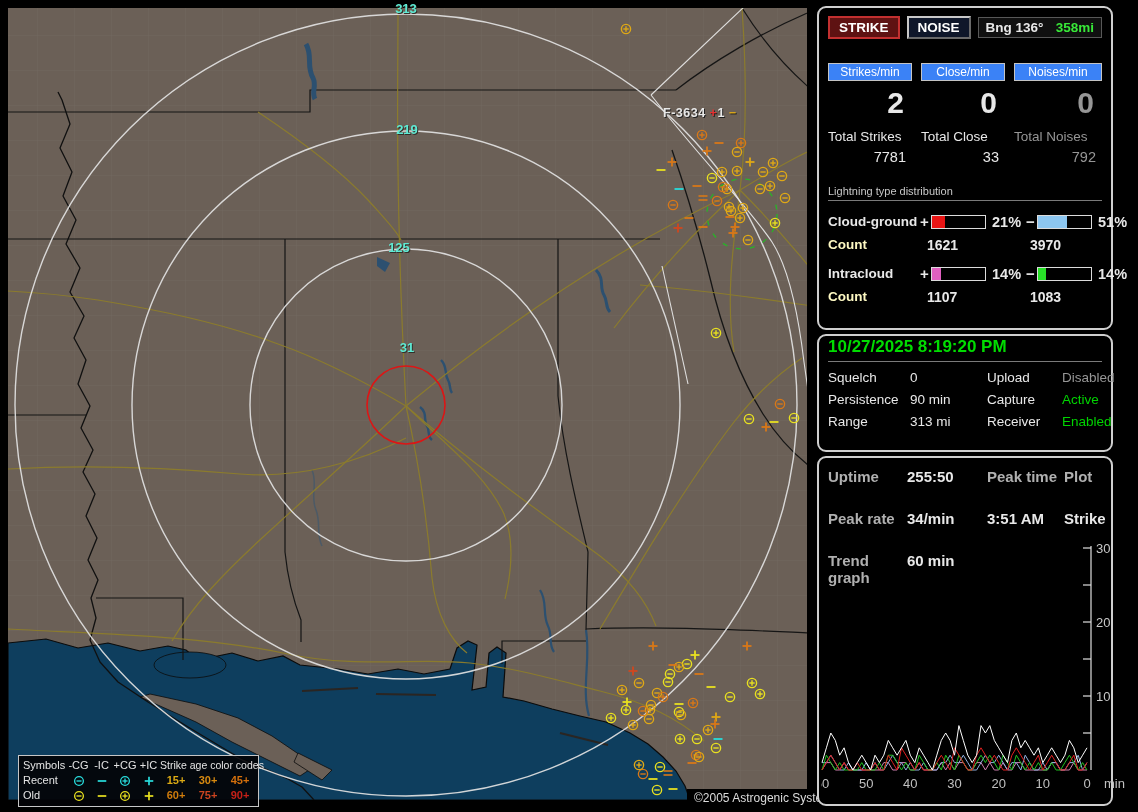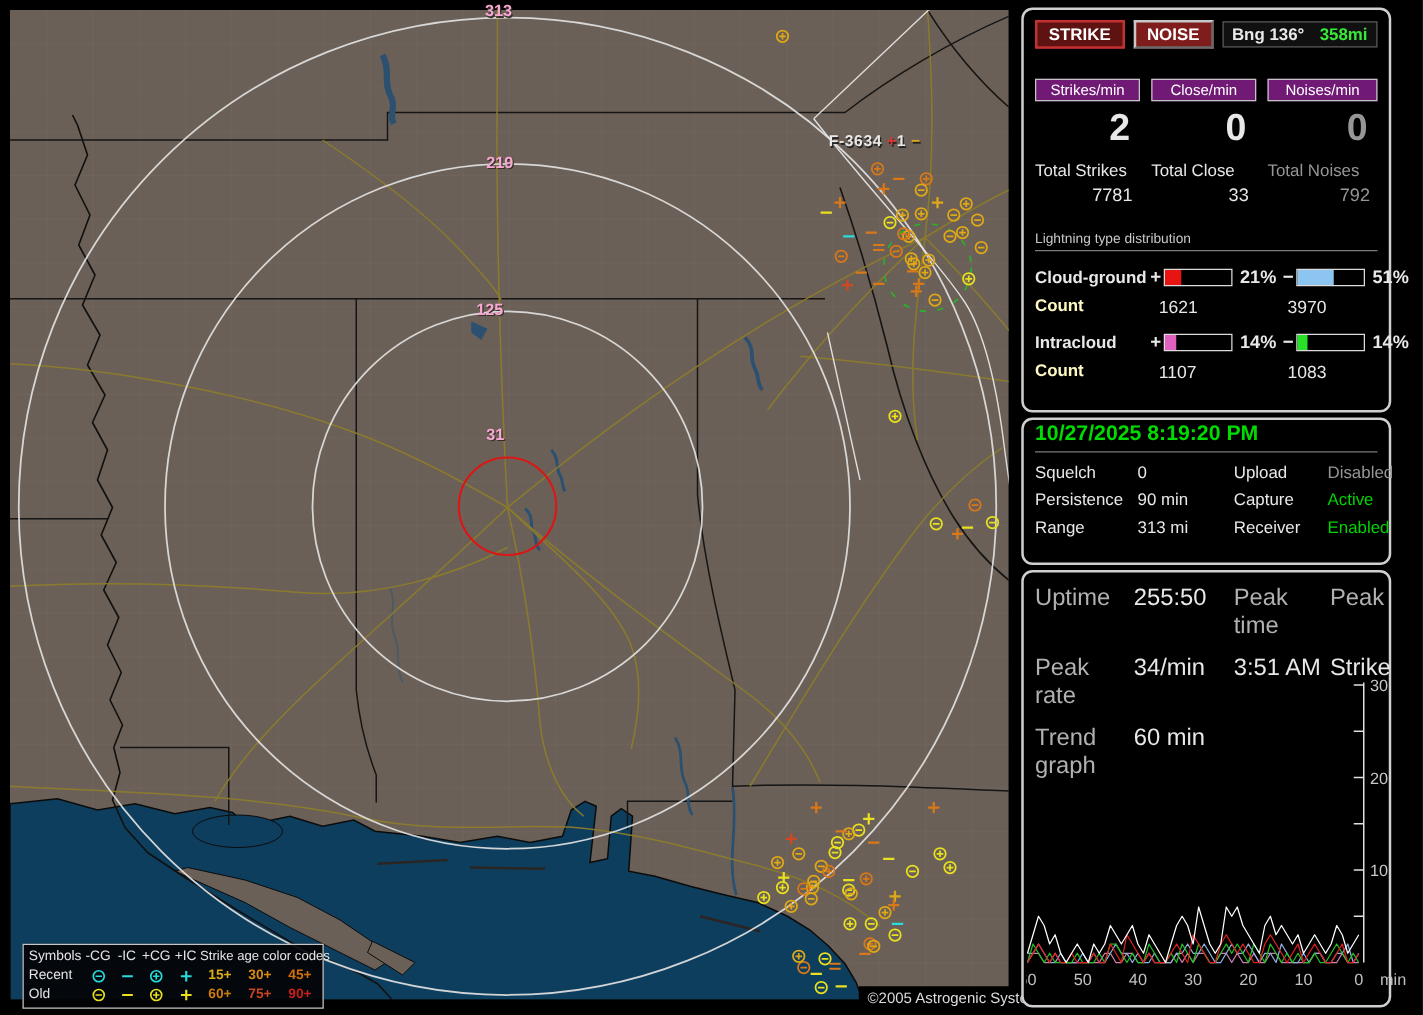--- a/index.html
+++ b/index.html
@@ -10,55 +10,55 @@
   
   .panel{position:absolute;left:817px;width:296px;background:#000;
          border:2px solid #cfcfcf;border-radius:9px;box-sizing:border-box;padding:8px 9px;}
   #panel-counts{top:6px;height:324px;}
   #panel-status{top:334px;height:118px;padding:1px 9px;}
   #panel-trend{top:456px;height:350px;padding:6px 9px;}
 
   .btn-row{display:flex;align-items:center;gap:7px;}
   .btn{font-weight:bold;font-size:13.5px;padding:2px 9px;cursor:pointer;}
   #strike-btn{background:#5e1212;border:2px solid #c23030;color:#fff;}
-  #noise-btn{background:#7f1d1d;border:2px solid;border-color:#c8c8c8 #6a6a6a #6a6a6a #c8c8c8;color:#fff;}
+  #noise-btn{background:#0f172a;border:2px solid;border-color:#c8c8c8 #6a6a6a #6a6a6a #c8c8c8;color:#fff;}
   .bng-box{margin-left:auto;background:#101010;border:1px solid #585858;display:flex;
            padding:2px 7px;font-weight:bold;font-size:13.5px;width:134px;justify-content:space-between;box-sizing:border-box;}
   .bng-dist{color:#38e838;}
 
   .cols3{display:grid;grid-template-columns:84px 84px 88px;justify-content:space-between;margin-top:24px;}
-  .badge{background:#701a75;border:1px solid #c4c4c4;color:#fff;font-size:12px;text-align:center;padding:1px 2px;}
+  .badge{background:#3b82f6;border:1px solid #c4c4c4;color:#fff;font-size:12px;text-align:center;padding:1px 2px;}
   .rate{font-size:30px;font-weight:bold;text-align:right;padding-right:8px;margin-top:5px;line-height:34px;}
   .tot-label{font-size:13.5px;margin-top:9px;}
   .tot-val{font-size:14.5px;text-align:right;padding-right:6px;margin-top:5px;}
   .dim{color:#969696;}
 
   .dist-title{color:#c8c8c8;font-size:11px;border-bottom:1px solid #7a7a7a;padding-bottom:3px;margin-top:20px;}
   .dist-row{display:grid;grid-template-columns:90px 13px 55px 38px 13px 55px 32px;align-items:center;margin-top:12px;
             font-weight:bold;font-size:13.5px;}
   .bar{height:12px;border:1px solid #dcdcdc;background:#000;position:relative;}
   .bar i{position:absolute;left:0;top:0;bottom:0;display:block;}
   .pct{padding-left:6px;font-size:14.5px;}
   .sign{text-align:center;font-size:15px;}
   .count-row{display:grid;grid-template-columns:99px 103px auto;margin-top:7px;font-size:13.5px;}
   .count-lbl{color:#fef9c3;font-weight:bold;}
-  .count-val{font-weight:normal;font-size:14px;}
+  .count-val{font-weight:bold;font-size:14px;}
 
   #datetime{color:#00dc00;font-weight:bold;font-size:17px;padding-bottom:4px;border-bottom:1px solid #7a7a7a;}
   .status-grid{display:grid;grid-template-columns:82px 77px 75px auto;margin-top:8px;row-gap:7px;font-size:13.5px;}
   .green{color:#00d400;}
 
-  .uptime-grid{display:grid;grid-template-columns:79px 80px 77px auto;row-gap:12px;font-size:19px;margin-top:4px;}
+  .uptime-grid{display:grid;grid-template-columns:79px 80px 77px auto;row-gap:25px;font-size:15px;margin-top:4px;font-weight:bold;}
   .lbl{color:#b0b0b0;}
   #trend-svg{position:absolute;left:2px;top:84px;}
 
   
   #map-area{position:absolute;left:0;top:0;width:815px;height:812px;}
-  .ring-label{position:absolute;width:36px;font-size:13px;font-weight:bold;
-              color:#f9a8d4;text-shadow:1px 1px 0 #33302a;pointer-events:none;}
+  .ring-label{position:absolute;width:36px;text-align:center;font-size:13px;font-weight:bold;
+              color:#5eead4;text-shadow:1px 1px 0 #33302a;pointer-events:none;}
   #cell-label{position:absolute;font-size:12.5px;font-weight:bold;white-space:nowrap;
               color:#e8e8e8;text-shadow:1px 1px 0 #222;letter-spacing:.5px;pointer-events:none;}
   #cell-label .cl-plus{color:#e83030;}
   #cell-label .cl-minus{color:#dca818;}
 
   #legend{position:absolute;left:18px;top:755px;width:241px;height:52px;background:rgba(3,3,6,.92);
           border:1px solid #c6c6c6;box-sizing:border-box;font-size:11px;padding:2px 4px;color:#e4e4e4;}
   .leg-grid{display:grid;grid-template-columns:44px 23px 23px 24px 23px 32px 32px 32px;line-height:15px;align-items:center;}
   .leg-age-title{grid-column:6/9;font-size:10.5px;white-space:nowrap;}
   .leg-col{text-align:center;}
@@ -725,21 +725,21 @@
     <div>Receiver</div>
     <div class="green">Enabled</div>
   </div>
 </div>
 
 <div class="panel" id="panel-trend">
   <div class="uptime-grid">
     <div class="lbl">Uptime</div>
     <div>255:50</div>
     <div class="lbl">Peak time</div>
-    <div class="lbl">Peak</div>
+    <div class="lbl">Plot</div>
 
     <div class="lbl">Peak rate</div>
     <div>34/min</div>
     <div>3:51 AM</div>
     <div>Strike</div>
 
     <div class="lbl">Trend graph</div>
     <div>60 min</div>
   </div>
   <svg id="trend-svg" width="308" height="254" viewBox="0 0 308 254">

